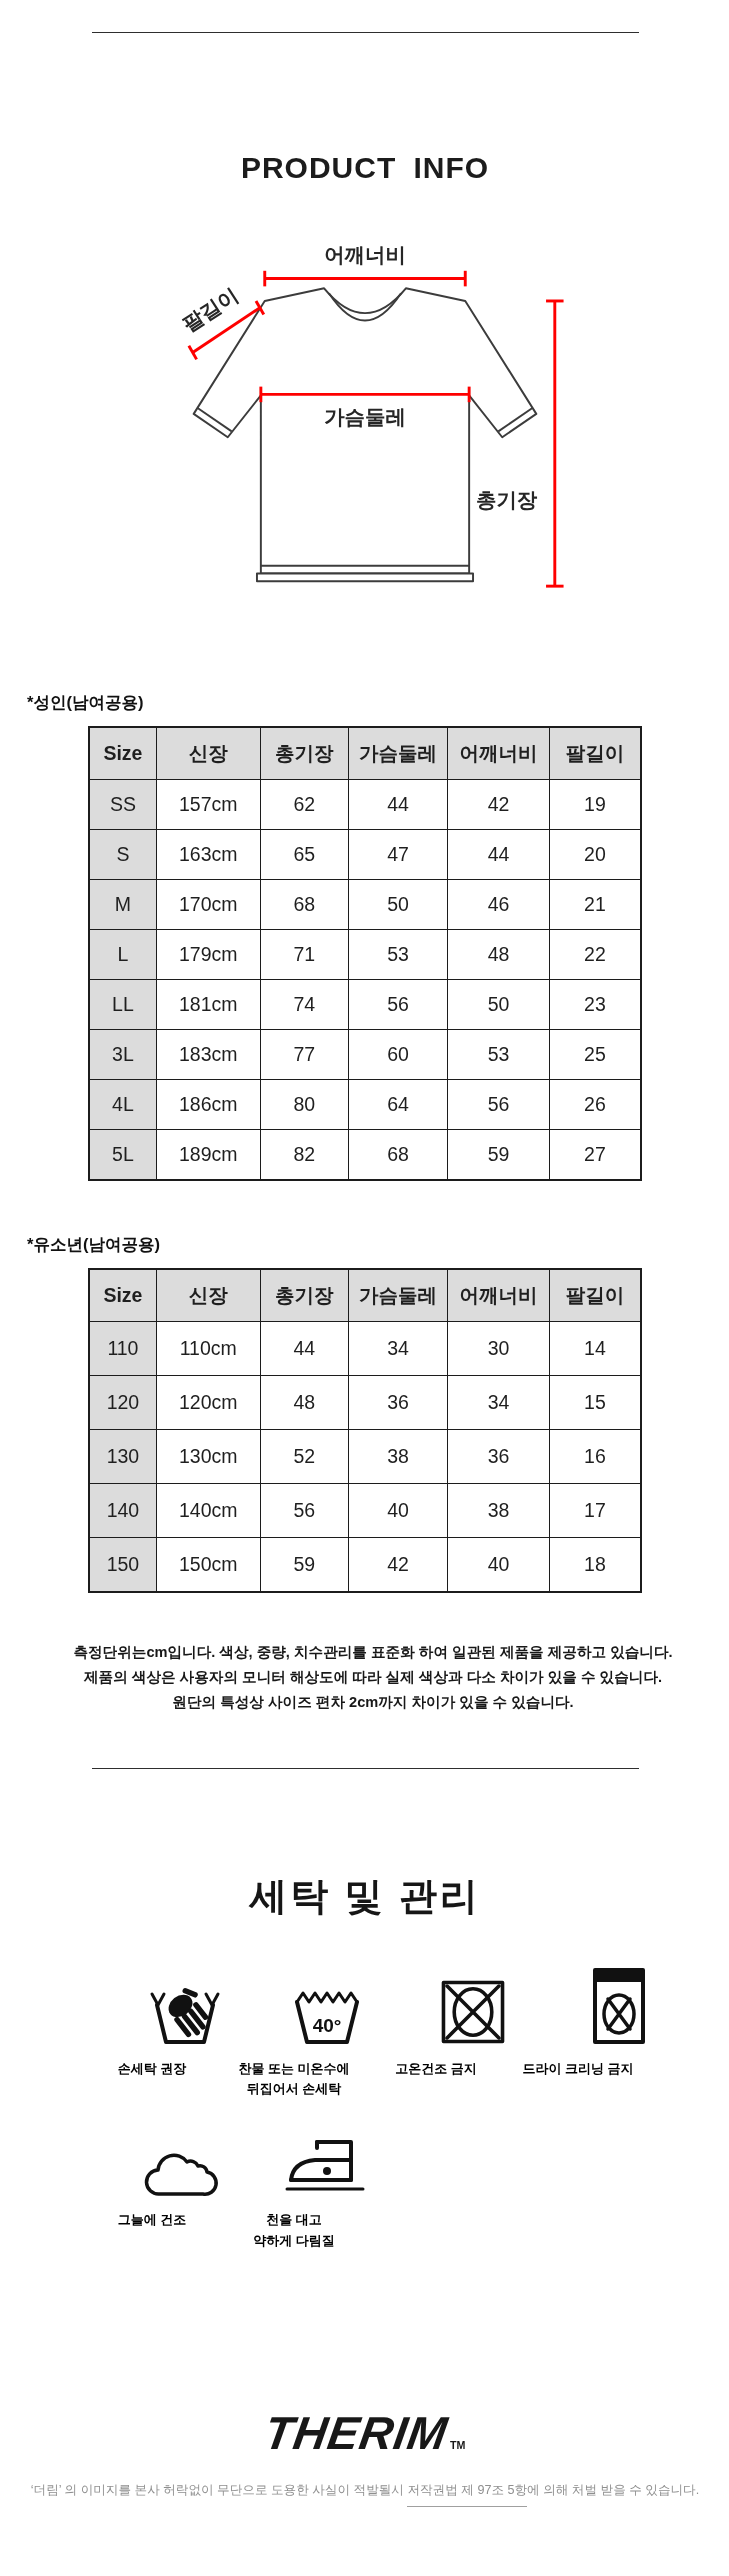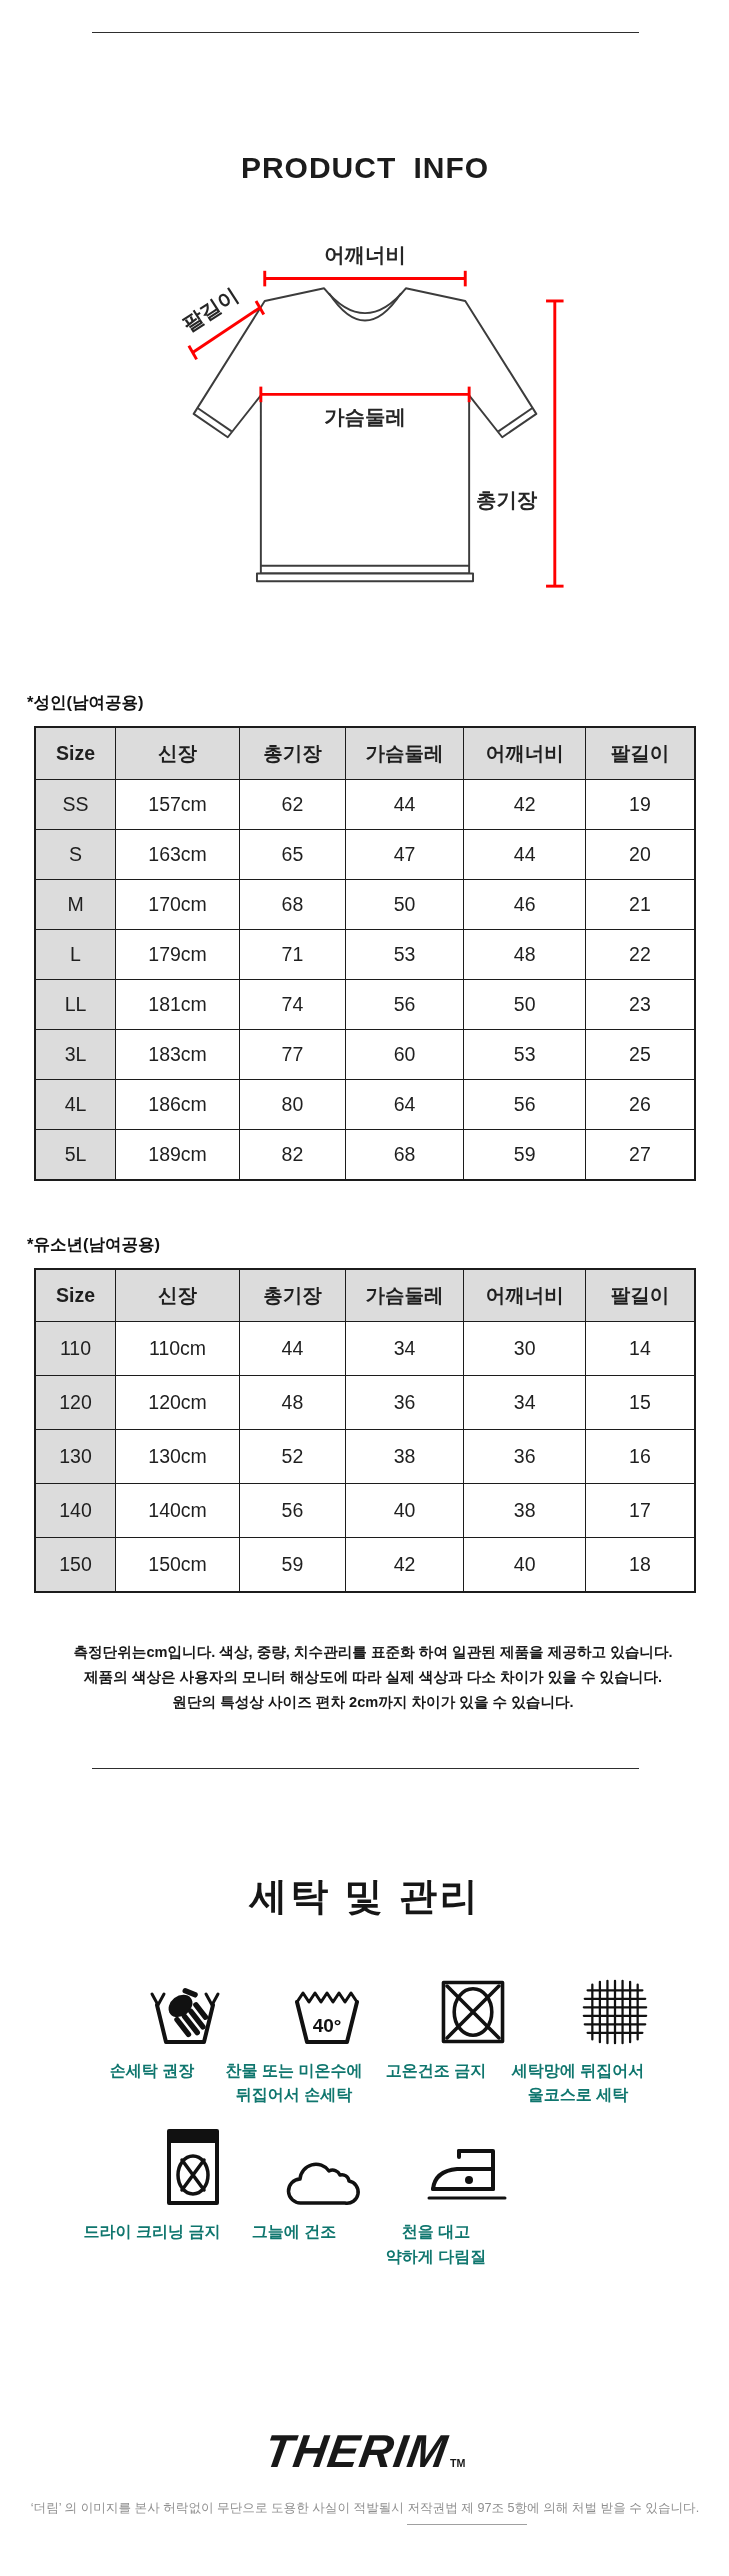--- a/index.html
+++ b/index.html
@@ -10,38 +10,38 @@
   .divider.top{margin-top:32px;}
   .divider.mid{margin-top:53px;}
 
   .product-title{margin-top:120px;text-align:center;font-size:30px;font-weight:bold;
     letter-spacing:1px;word-spacing:7.8px;color:#1c1c1c;line-height:1;}
 
   .diagram{margin-top:40px;height:409px;position:relative;}
   .diagram svg{display:block;width:730px;height:409px;}
 
   .section-label{margin:61px 0 0 27px;font-size:16.5px;font-weight:bold;color:#111;line-height:19.5px;}
-  table.size{border-collapse:collapse;margin:13.6px auto 0;width:662px;table-layout:fixed;
+  table.size{border-collapse:collapse;margin:13.6px auto 0;width:554px;table-layout:fixed;
     border:2.9px solid #1c1c1c;}
   table.size th,table.size td{border:1.9px solid #1c1c1c;text-align:center;vertical-align:middle;
     font-size:19.5px;color:#1f1f1f;padding:0;}
   table.size th{background:#dcdcdc;font-weight:bold;height:51px;}
   table.size td{height:49px;font-weight:normal;}
   table.size.youth td{height:53px;}
   table.size td.size-col{background:#dcdcdc;}
   .yl{margin-top:54px;}
 
   .notes{margin-top:47px;text-align:center;font-size:14.6px;font-weight:bold;line-height:25px;color:#181818;padding-left:16px;}
 
   .care-title{margin-top:107px;text-align:center;font-size:38px;font-weight:bold;letter-spacing:2.9px;color:#161616;line-height:1.1;}
   .care-grid{width:568px;margin:56px auto 0;display:grid;grid-template-columns:repeat(4,1fr);row-gap:27px;}
   .care-item{text-align:center;}
   .care-icon{height:72px;display:flex;align-items:flex-end;justify-content:flex-end;}
   .care-icon svg{display:block;}
-  .care-label{margin-top:12.6px;font-size:16px;font-weight:bold;line-height:1.55;color:#0f766e;}
+  .care-label{margin-top:12.6px;font-size:13px;font-weight:bold;line-height:1.55;color:#000000;}
 
   .logo-row{margin-top:159px;text-align:center;}
   .logo{display:inline-block;font-size:46px;font-weight:bold;font-style:italic;
     transform:skewX(-9deg);letter-spacing:1px;color:#181818;line-height:1;}
   .tm{display:inline-block;font-size:10.7px;font-weight:bold;font-style:normal;color:#181818;
     vertical-align:baseline;margin-left:2.9px;}
 
   .footer-note{margin-top:26px;text-align:center;font-size:12.6px;color:#8f8f8f;line-height:1.4;}
   .footer-note .ul{border-bottom:1px solid #a0a0a0;padding-bottom:9px;}
 
@@ -305,34 +305,20 @@
             <path d="M9,9 L67,67 M67,9 L9,67"></path>
           </g>
         </svg>
       </div>
       <div class="care-label">
         <div>고온건조 금지</div>
         <div></div>
       </div>
     </div>
 
-    <div class="care-item">
-      <div class="care-icon">
-        <svg width="68" height="68" viewBox="0 0 72 72">
-          <g class="ico" stroke-width="2.4">
-            <path d="M12,7 V65 M20,4 V68 M28,3 V69 M36,3 V69 M44,3 V69 M52,4 V68 M60,7 V65"></path>
-            <path d="M7,13 H65 M4,22 H68 M3,31 H69 M3,40 H69 M4,49 H68 M7,58 H65"></path>
-          </g>
-        </svg>
-      </div>
-      <div class="care-label">
-        <div>세탁망에 뒤집어서</div>
-        <div>울코스로 세탁</div>
-      </div>
-    </div>
 
     <div class="care-item">
       <div class="care-icon">
         <svg width="60" height="80" viewBox="0 0 60 80">
           <g class="ico" stroke-width="4">
             <rect x="6" y="4" width="48" height="72"></rect>
           </g>
           <rect x="6" y="4" width="48" height="12" fill="#111" stroke="none"></rect>
           <g class="ico" stroke-width="3.5">
             <ellipse cx="30" cy="48" rx="15" ry="19"></ellipse>

